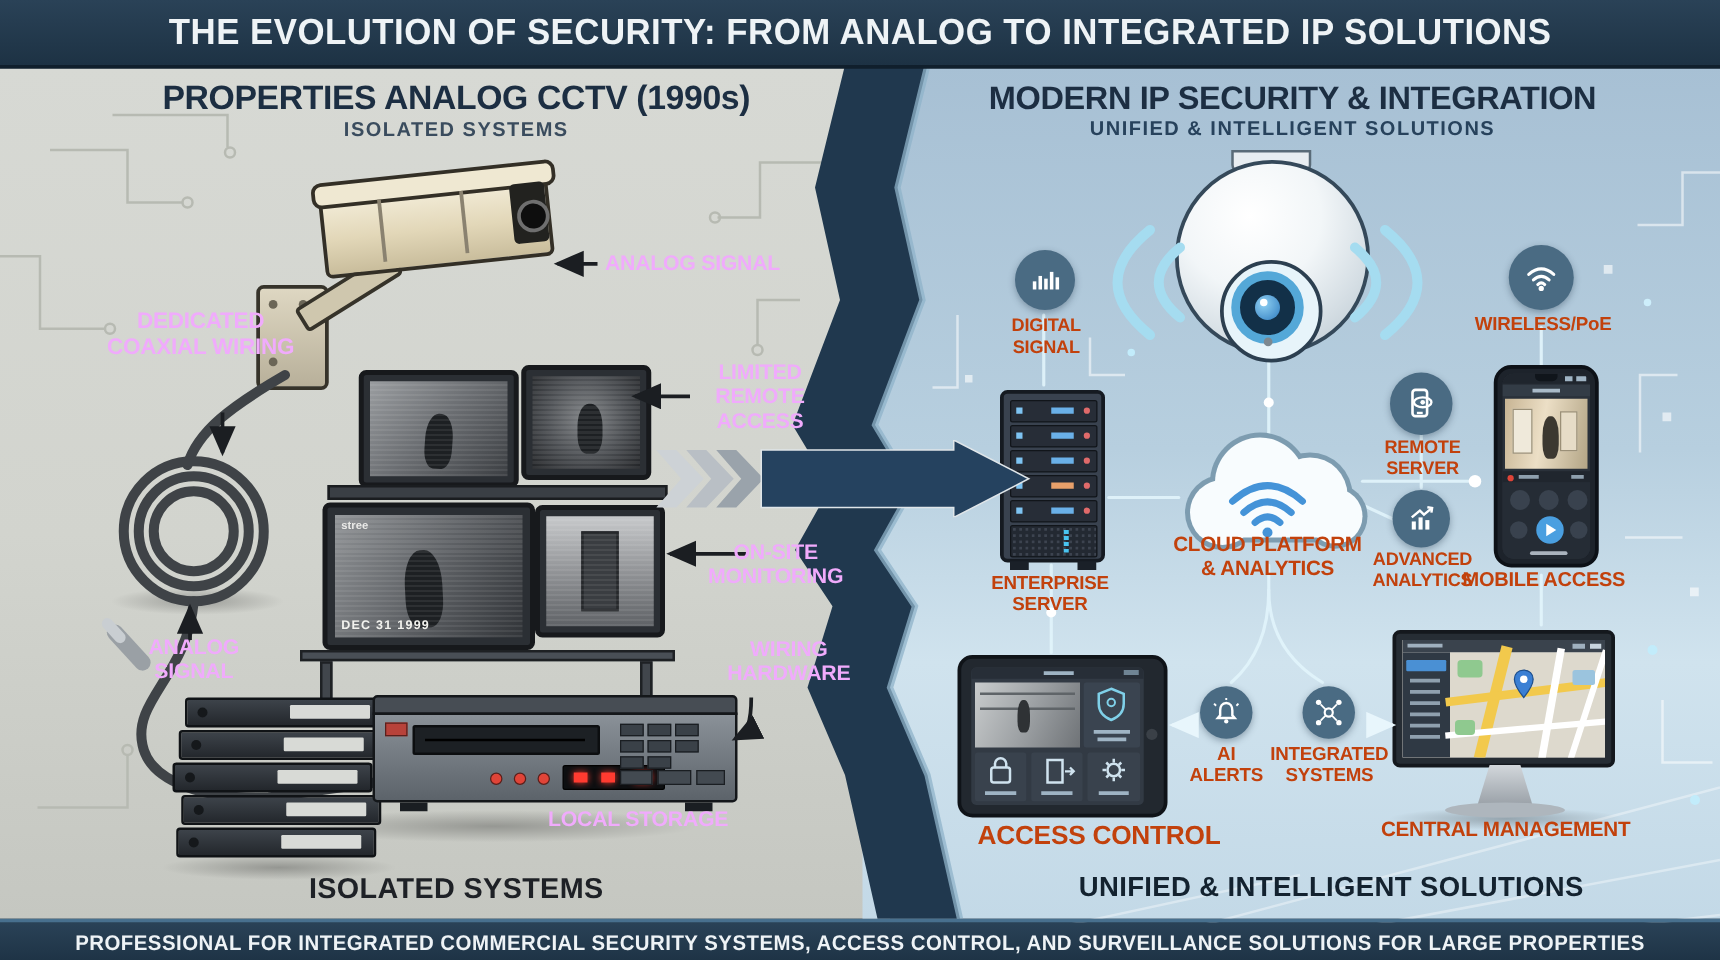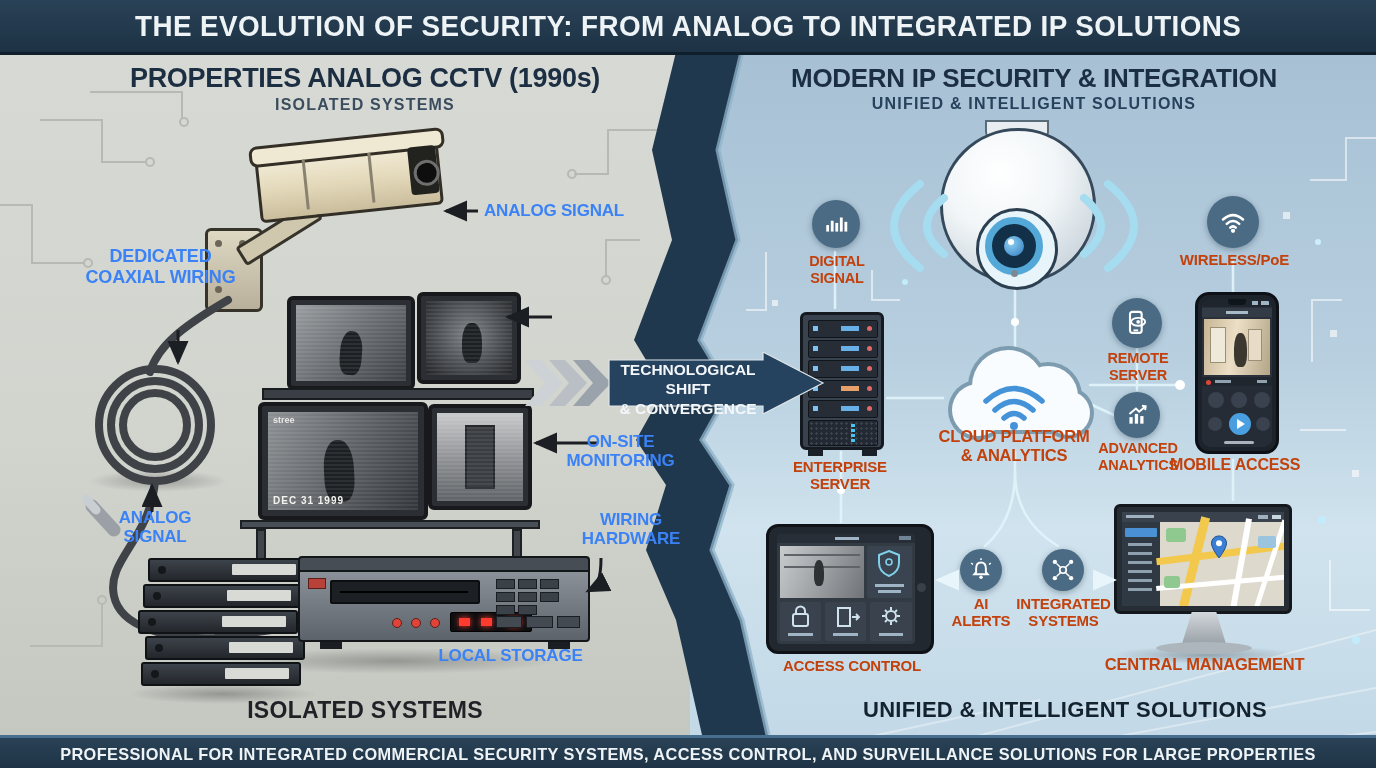--- a/index.html
+++ b/index.html
@@ -4,21 +4,21 @@
 <style>
   html,body{margin:0;padding:0;background:#0d1620;}
   #stage{position:relative;width:1376px;height:768px;overflow:hidden;
          font-family:"Liberation Sans",sans-serif;}
   .abs{position:absolute;}
   .banner{position:absolute;left:0;width:1376px;background:linear-gradient(180deg,#2a4257,#1d3244);
           display:flex;align-items:center;justify-content:center;}
   .banner-text{color:#eef3f6;font-weight:700;letter-spacing:.4px;white-space:nowrap;transform:scaleX(.96);}
   .panel{position:absolute;top:52px;height:683px;}
   .lbl{position:absolute;font-weight:700;text-align:center;line-height:1.14;letter-spacing:-.2px;z-index:6;}
-  .lbl.l{color:#3b82f6;}
+  .lbl.l{color:#f0abfc;}
   .lbl.r{color:#c2410c;}
   .ptitle{position:absolute;text-align:center;font-weight:700;color:#1c2e42;letter-spacing:-.3px;z-index:6;white-space:nowrap;}
   .psub{position:absolute;text-align:center;font-weight:700;letter-spacing:1.2px;z-index:6;white-space:nowrap;}
   .pfoot{position:absolute;text-align:center;font-weight:700;letter-spacing:.3px;z-index:6;white-space:nowrap;}
   .il{position:absolute;z-index:4;}
   .circ{position:absolute;border-radius:50%;background:#4a6b83;box-shadow:0 2px 6px rgba(20,40,60,.35);
         display:flex;align-items:center;justify-content:center;z-index:5;}
   .scan{position:absolute;inset:0;background:repeating-linear-gradient(0deg,rgba(255,255,255,.07) 0 2px,transparent 2px 4px);}
   .fig{position:absolute;background:#1d2023;border-radius:45% 45% 35% 35%;}
   .tape{position:absolute;width:160px;height:24px;background:linear-gradient(180deg,#3d434a,#23272c);
@@ -526,49 +526,46 @@
   </g>
 </svg>
 
 <div class="ptitle" style="left:55px;top:63px;width:620px;font-size:27px;">PROPERTIES ANALOG CCTV (1990s)</div>
 <div class="psub" style="left:55px;top:96px;width:620px;font-size:16px;color:#3a4c5e;">ISOLATED SYSTEMS</div>
 <div class="ptitle" style="left:734px;top:63px;width:600px;font-size:26px;">MODERN IP SECURITY &amp; INTEGRATION</div>
 <div class="psub" style="left:734px;top:95px;width:600px;font-size:16px;color:#27425c;">UNIFIED &amp; INTELLIGENT SOLUTIONS</div>
 
 <div class="lbl l" style="left:68px;top:246px;width:185px;font-size:18px;">DEDICATED COAXIAL WIRING</div>
 <div class="lbl l" style="left:484px;top:201px;width:150px;font-size:17px;white-space:nowrap;text-align:left;">ANALOG SIGNAL</div>
+<div class="lbl l" style="left:558px;top:288px;width:100px;font-size:17px;">LIMITED REMOTE ACCESS</div>
 <div class="lbl l" style="left:548px;top:432px;width:145px;font-size:17px;">ON-SITE MONITORING</div>
 <div class="lbl l" style="left:100px;top:508px;width:110px;font-size:17px;">ANALOG SIGNAL</div>
 <div class="lbl l" style="left:566px;top:510px;width:130px;font-size:17px;">WIRING HARDWARE</div>
 <div class="lbl l" style="left:438px;top:646px;width:145px;font-size:17px;white-space:nowrap;">LOCAL STORAGE</div>
 <div class="pfoot" style="left:165px;top:697px;width:400px;font-size:23px;color:#1e2126;">ISOLATED SYSTEMS</div>
 
 <div class="lbl r" style="left:793px;top:253px;width:88px;font-size:14.5px;">DIGITAL SIGNAL</div>
 <div class="lbl r" style="left:1172px;top:251px;width:125px;font-size:15px;white-space:nowrap;">WIRELESS/PoE</div>
 <div class="lbl r" style="left:1094px;top:350px;width:88px;font-size:14.5px;">REMOTE SERVER</div>
 <div class="lbl r" style="left:790px;top:458px;width:100px;font-size:15px;">ENTERPRISE SERVER</div>
 <div class="lbl r" style="left:938px;top:427px;width:152px;font-size:16.5px;">CLOUD PLATFORM &amp; ANALYTICS</div>
 <div class="lbl r" style="left:1092px;top:440px;width:92px;font-size:14.5px;">ADVANCED ANALYTICS</div>
 <div class="lbl r" style="left:1170px;top:456px;width:130px;font-size:16px;white-space:nowrap;">MOBILE ACCESS</div>
 <div class="lbl r" style="left:948px;top:595px;width:66px;font-size:15px;">AI ALERTS</div>
 <div class="lbl r" style="left:1016px;top:595px;width:95px;font-size:15px;">INTEGRATED SYSTEMS</div>
-<div class="lbl r" style="left:782px;top:657px;width:140px;font-size:15px;white-space:nowrap;">ACCESS CONTROL</div>
+<div class="lbl r" style="left:782px;top:657px;width:140px;font-size:21px;white-space:nowrap;">ACCESS CONTROL</div>
 <div class="lbl r" style="left:1102px;top:655px;width:205px;font-size:16.5px;white-space:nowrap;">CENTRAL MANAGEMENT</div>
 <div class="pfoot" style="left:830px;top:697px;width:470px;font-size:22px;color:#13222f;">UNIFIED &amp; INTELLIGENT SOLUTIONS</div>
 
 <div class="abs" style="left:525px;top:352px;width:300px;height:62px;z-index:7;">
   <svg width="300" height="62">
     <polygon points="0,8 16,8 38,31 16,54 0,54 20,31" fill="#cdd2d6"></polygon>
     <polygon points="24,8 40,8 62,31 40,54 24,54 44,31" fill="#b9bfc5"></polygon>
     <polygon points="48,8 64,8 86,31 64,54 48,54 68,31" fill="#9aa3ab"></polygon>
     <polygon points="84,8 238,8 238,0 298,31 238,62 238,54 84,54" fill="#25425f" stroke="#dfe5e9" stroke-width="1.2"></polygon>
   </svg>
-  <div class="abs" style="left:72px;top:8px;width:182px;text-align:center;color:#f4f7f9;font-weight:700;font-size:15.5px;line-height:1.25;">
-    <div>TECHNOLOGICAL SHIFT</div>
-    <div>&amp; CONVERGENCE</div>
-  </div>
 </div>
 
 <footer class="banner" style="top:735px;height:33px;border-top:3px solid #48708e;z-index:8;">
   <div class="banner-text" style="font-size:17px;">PROFESSIONAL FOR INTEGRATED COMMERCIAL SECURITY SYSTEMS, ACCESS CONTROL, AND SURVEILLANCE SOLUTIONS FOR LARGE PROPERTIES</div>
 </footer>
 
 </div>
 
 </body></html>

